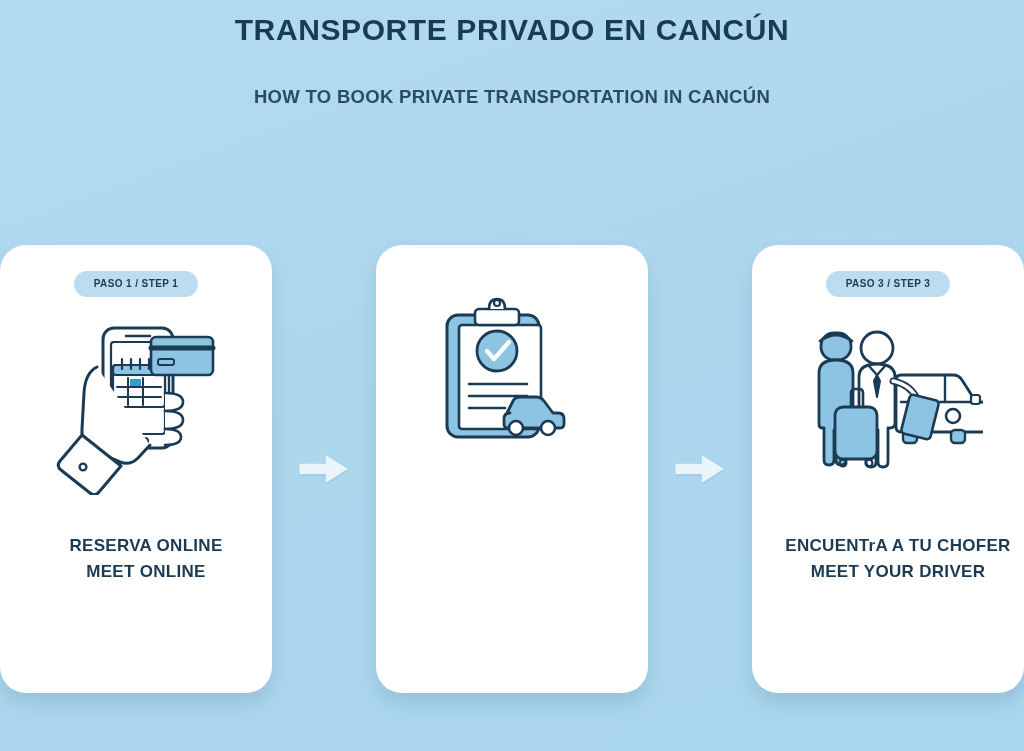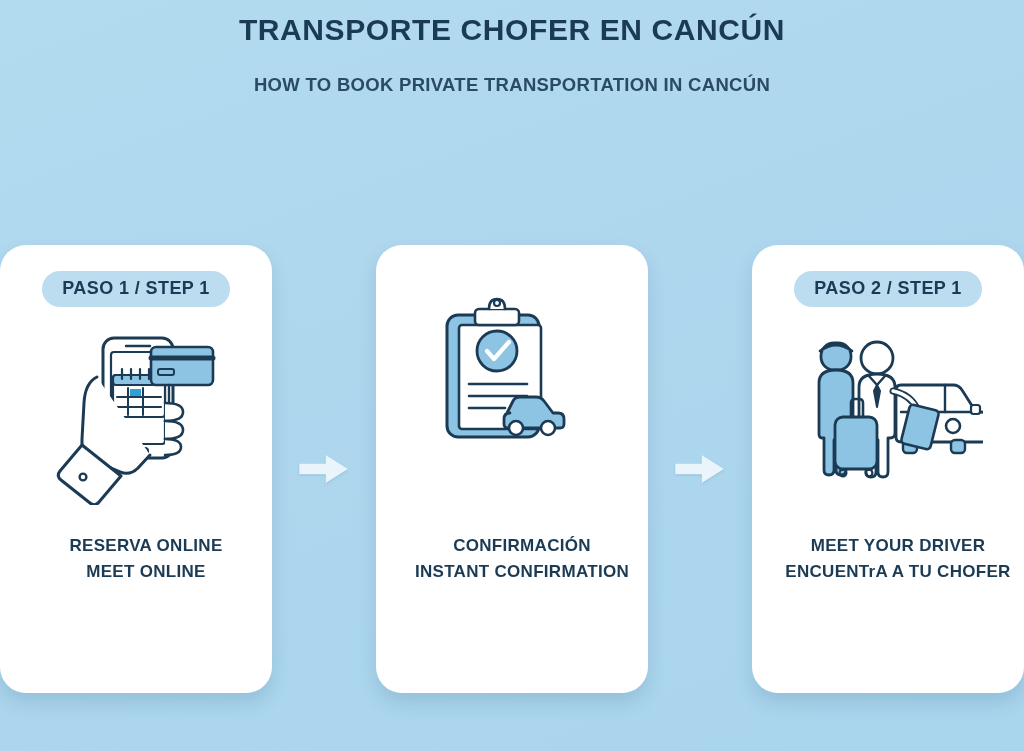--- a/index.html
+++ b/index.html
@@ -26,21 +26,21 @@
 
   .title {
     font-size: 30px;
     font-weight: 700;
     letter-spacing: 0.6px;
     line-height: 1.33;
     color: #1b3a54;
   }
 
   .subtitle {
-    margin-top: 22px;
+    margin-top: 34px;
     font-size: 18.5px;
     font-weight: 700;
     letter-spacing: 0.3px;
     line-height: 1.42;
     color: #2a4a66;
   }
 
   
   .steps {
     position: absolute;
@@ -62,21 +62,21 @@
     box-shadow: 0 10px 18px rgba(40, 90, 125, 0.17);
     display: flex;
     flex-direction: column;
     align-items: center;
     padding-top: 26px;
   }
 
   .badge {
     background: #bcdcef;
     color: #1b3a54;
-    font-size: 18px;
+    font-size: 10px;
     font-weight: 700;
     letter-spacing: 0.4px;
     padding: 7px 20px 8px 20px;
     border-radius: 20px;
     white-space: nowrap;
   }
 
   .art {
     margin-top: 18px;
     width: 190px;
@@ -111,21 +111,21 @@
 
   .arrow-icon {
     filter: drop-shadow(0 1px 1px rgba(70, 120, 155, 0.25));
   }
 </style>
 </head>
 <body>
 
 <div class="header">
   <div class="title">
-    <div>TRANSPORTE CHOFER EN CANCÚN</div>
+    <div>TRANSPORTE PRIVADO EN CANCÚN</div>
   </div>
   <div class="subtitle">
     <div>HOW TO BOOK PRIVATE TRANSPORTATION IN CANCÚN</div>
   </div>
 </div>
 
 <div class="steps">
 
   <div class="card">
     <div class="badge">PASO 1 / STEP 1</div>
@@ -204,34 +204,30 @@
           <line x1="52" y1="95" x2="110" y2="95" stroke-width="2.6"></line>
           <line x1="52" y1="107" x2="110" y2="107" stroke-width="2.6"></line>
           <line x1="52" y1="119" x2="88" y2="119" stroke-width="2.6"></line>
 
           <path d="M90 124 l6 -12 q2 -4 7 -4 l16 0 q5 0 8 4 l9 12 l5 0 q6 0 6 6 l0 5 q0 4 -4 4 l-52 0 q-4 0 -4 -4 l0 -5 q0 -6 6 -6 z" fill="#8ec4e3" stroke-width="2.8"></path>
           <circle cx="99" cy="139" r="7" fill="#ffffff" stroke-width="2.6"></circle>
           <circle cx="131" cy="139" r="7" fill="#ffffff" stroke-width="2.6"></circle>
         </g>
       </svg>
     </div>
-    <div class="caption">
-      <div>CONFIRMACIÓN</div>
-      <div>INSTANT CONFIRMATION</div>
-    </div>
   </div>
 
   <div class="connector">
     <svg class="arrow-icon" viewBox="0 0 56 34" width="50" height="30">
       <path d="M0 11 L30 11 L30 1 L55 17 L30 33 L30 23 L0 23 Z" fill="#eaf4fb"></path>
     </svg>
   </div>
 
   <div class="card">
-    <div class="badge">PASO 2 / STEP 1</div>
+    <div class="badge">PASO 3 / STEP 3</div>
     <div class="art">
       <svg viewBox="0 0 190 180" width="190" height="180">
         <g fill="none" stroke="#1b3a54" stroke-width="3" stroke-linecap="round" stroke-linejoin="round">
 
           <path d="M108 60 l52 0 q6 0 9 5 l14 22 l5 0 q6 0 6 7 l0 18 q0 5 -5 5 l-81 0 q-5 0 -5 -5 l0 -47 q0 -5 5 -5 z" fill="#ffffff" stroke-width="2.8"></path>
           <line x1="152" y1="60" x2="152" y2="87" stroke-width="2.4"></line>
           <line x1="108" y1="87" x2="184" y2="87" stroke-width="2.4"></line>
           <circle cx="160" cy="101" r="7" fill="#ffffff" stroke-width="2.6"></circle>
           <rect x="178" y="80" width="9" height="9" rx="2.5" fill="#ffffff" stroke-width="2.2"></rect>
 
@@ -254,18 +250,18 @@
           <rect x="112" y="82" width="30" height="40" rx="4" fill="#8ec4e3" stroke-width="2.6" transform="rotate(14 127 102)"></rect>
 
           <rect x="42" y="92" width="42" height="52" rx="8" fill="#8ec4e3" stroke-width="2.8"></rect>
           <path d="M58 92 l0 -14 q0 -4 4 -4 l4 0 q4 0 4 4 l0 14" stroke-width="2.6"></path>
           <circle cx="50" cy="148" r="3.4" stroke-width="2.2"></circle>
           <circle cx="76" cy="148" r="3.4" stroke-width="2.2"></circle>
         </g>
       </svg>
     </div>
     <div class="caption">
+      <div>ENCUENTrA A TU CHOFER</div>
       <div>MEET YOUR DRIVER</div>
-      <div>ENCUENTrA A TU CHOFER</div>
     </div>
   </div>
 
 </div>
 
 </body></html>

